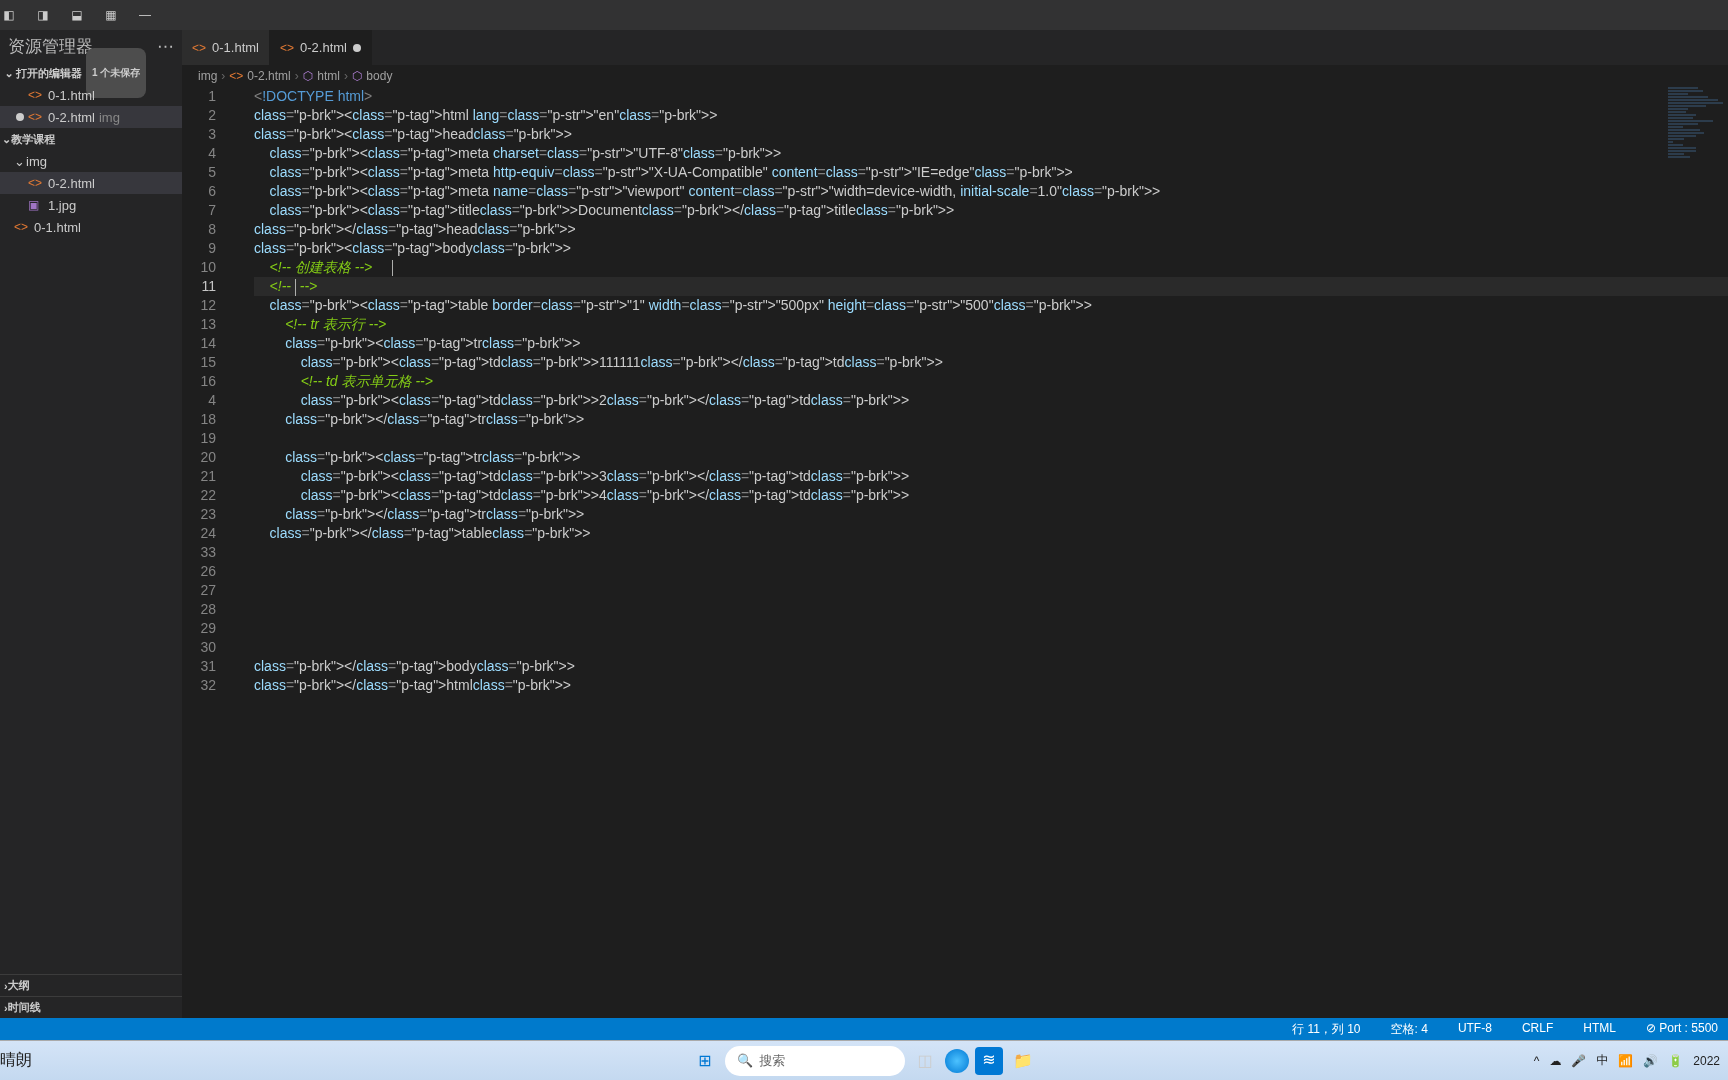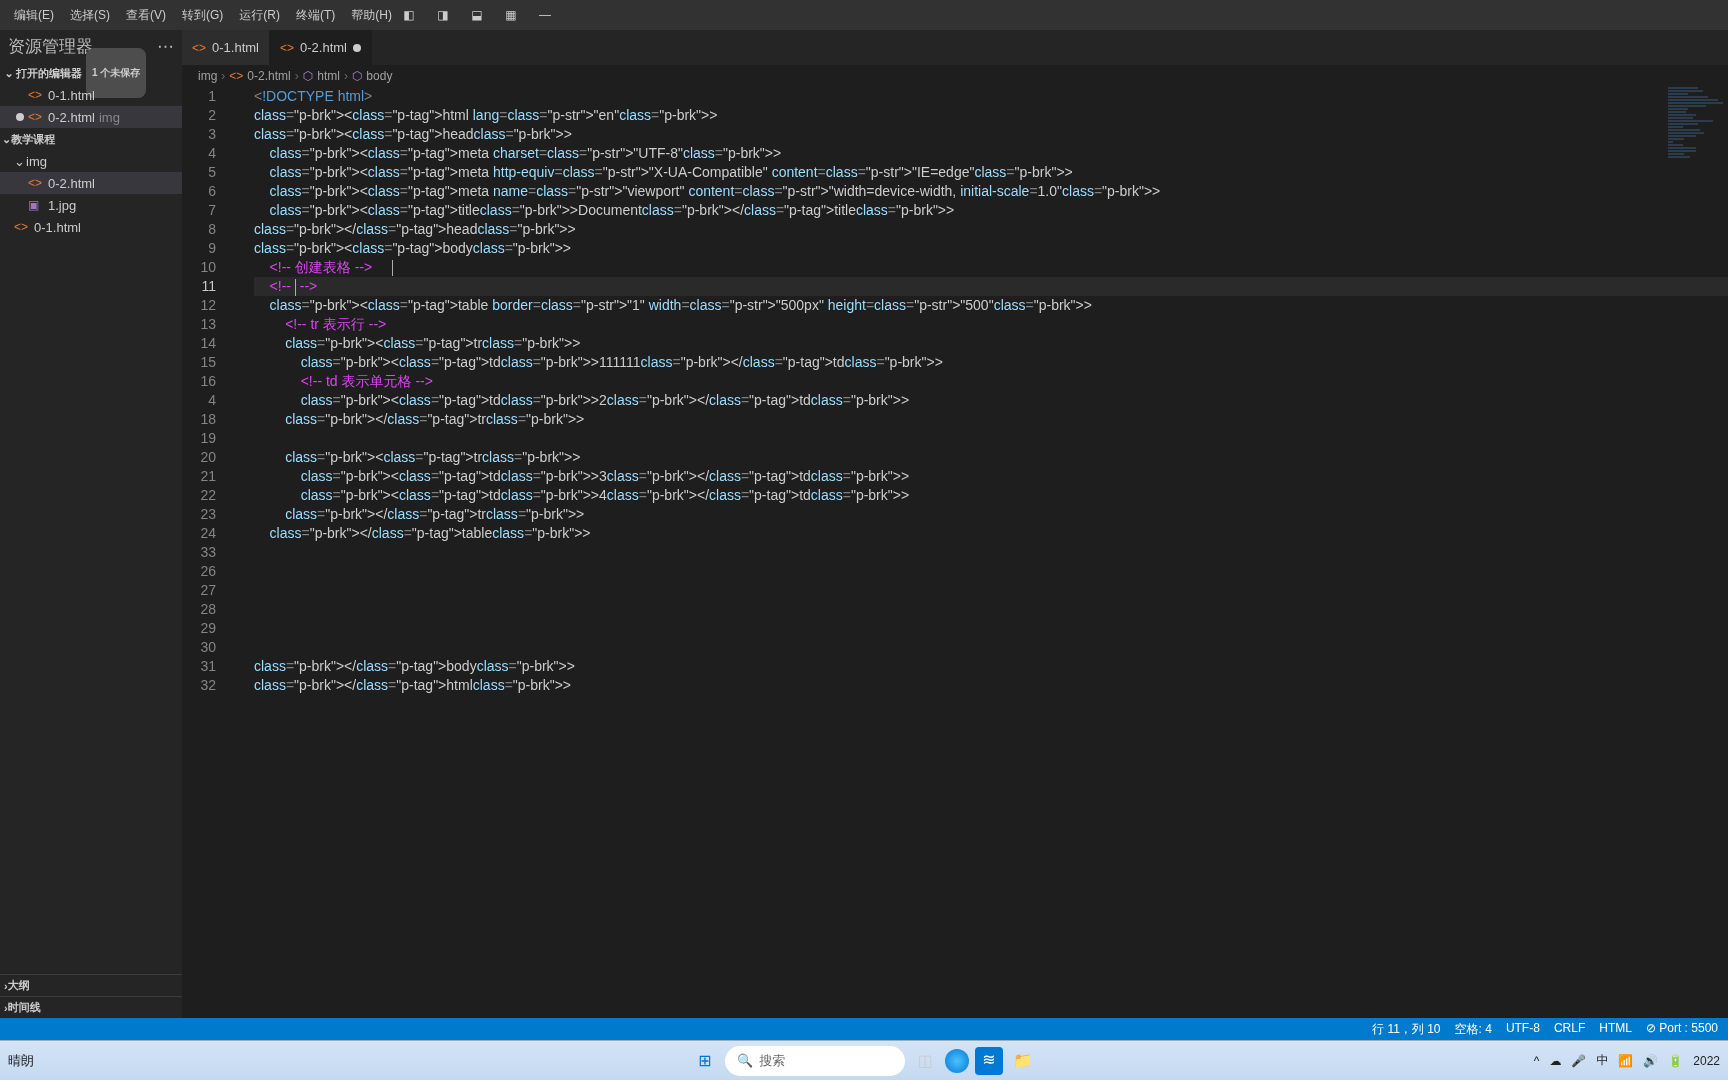--- a/index.html
+++ b/index.html
@@ -40,50 +40,41 @@
 .gutter { width:48px; text-align:right; color:#858585; padding-right:14px; }
 .gutter div { height:19px; }
 .gutter div.current { color:#c6c6c6; }
 .code { flex:1; white-space:pre; position:relative;margin-left:24px; }
 .code .line { height:19px; }
 .code .current-line { background:#2a2a2a; }
 .p-tag { color:#569cd6; }
 .p-brk { color:#808080; }
 .p-attr { color:#9cdcfe; }
 .p-doc { color:#569cd6; }
-.p-com { color:#d946ef; }
+.p-com { color:#84cc16;font-style:italic; }
 .text-cursor { display:inline-block; width:1px; height:17px; background:#aeafad; vertical-align:middle; }
 .minimap { position:absolute; right:0; top:57px; width:60px; height:120px; opacity:0.5; }
 .minimap div { height:2px; margin-bottom:1px; background:#3a5a7a; }
 .statusbar { position:absolute; bottom:40px; left:0; right:0; height:22px; background:#007acc; color:#fff; display:flex; align-items:center; font-size:12px; }
 .statusbar .left { display:flex; gap:10px; padding-left:8px; }
-.statusbar .right { margin-left:auto; display:flex; gap:14px; padding-right:10px; }
+.statusbar .right { margin-left:auto; display:flex; gap:30px; padding-right:10px; }
 .taskbar { position:absolute; bottom:0; left:0; right:0; height:40px; background:linear-gradient(180deg,#d4e4f7,#c4d9f0); display:flex; align-items:center; justify-content:center; gap:6px; border-top:1px solid #aaa; }
 .taskbar .search { display:flex; align-items:center; background:#fff; border-radius:16px; height:30px; width:180px; padding:0 12px; color:#666; font-size:13px; gap:6px; }
 .task-icon { width:28px; height:28px; border-radius:4px; display:flex; align-items:center; justify-content:center; font-size:16px; }
 .task-icon.win { color:#0078d4; }
 .task-icon.edge { background:radial-gradient(circle,#4cc2ff,#0078d4); border-radius:50%; width:24px; height:24px; }
 .task-icon.vsc { background:#0078d4; color:#fff; border-bottom:2px solid #0078d4; }
 .task-icon.folder { color:#ffb900; }
 .task-right { position:absolute; right:8px; display:flex; align-items:center; gap:10px; color:#222; font-size:12px; }
-.task-left { position:absolute; left:8px; color:#222; font-size:13px; }
+.task-left { position:absolute; left:0; color:#222; font-size:16px; }
 </style>
 </head>
 <body>
 
 <div class="titlebar">
-  <div class="menu">
-    <span class="menu-item">编辑(E)</span>
-    <span class="menu-item">选择(S)</span>
-    <span class="menu-item">查看(V)</span>
-    <span class="menu-item">转到(G)</span>
-    <span class="menu-item">运行(R)</span>
-    <span class="menu-item">终端(T)</span>
-    <span class="menu-item">帮助(H)</span>
-  </div>
   <div class="title-controls">
     <span>◧</span>
     <span>◨</span>
     <span>⬓</span>
     <span>▦</span>
     <span>—</span>
   </div>
 </div>
 
 <div class="main">

